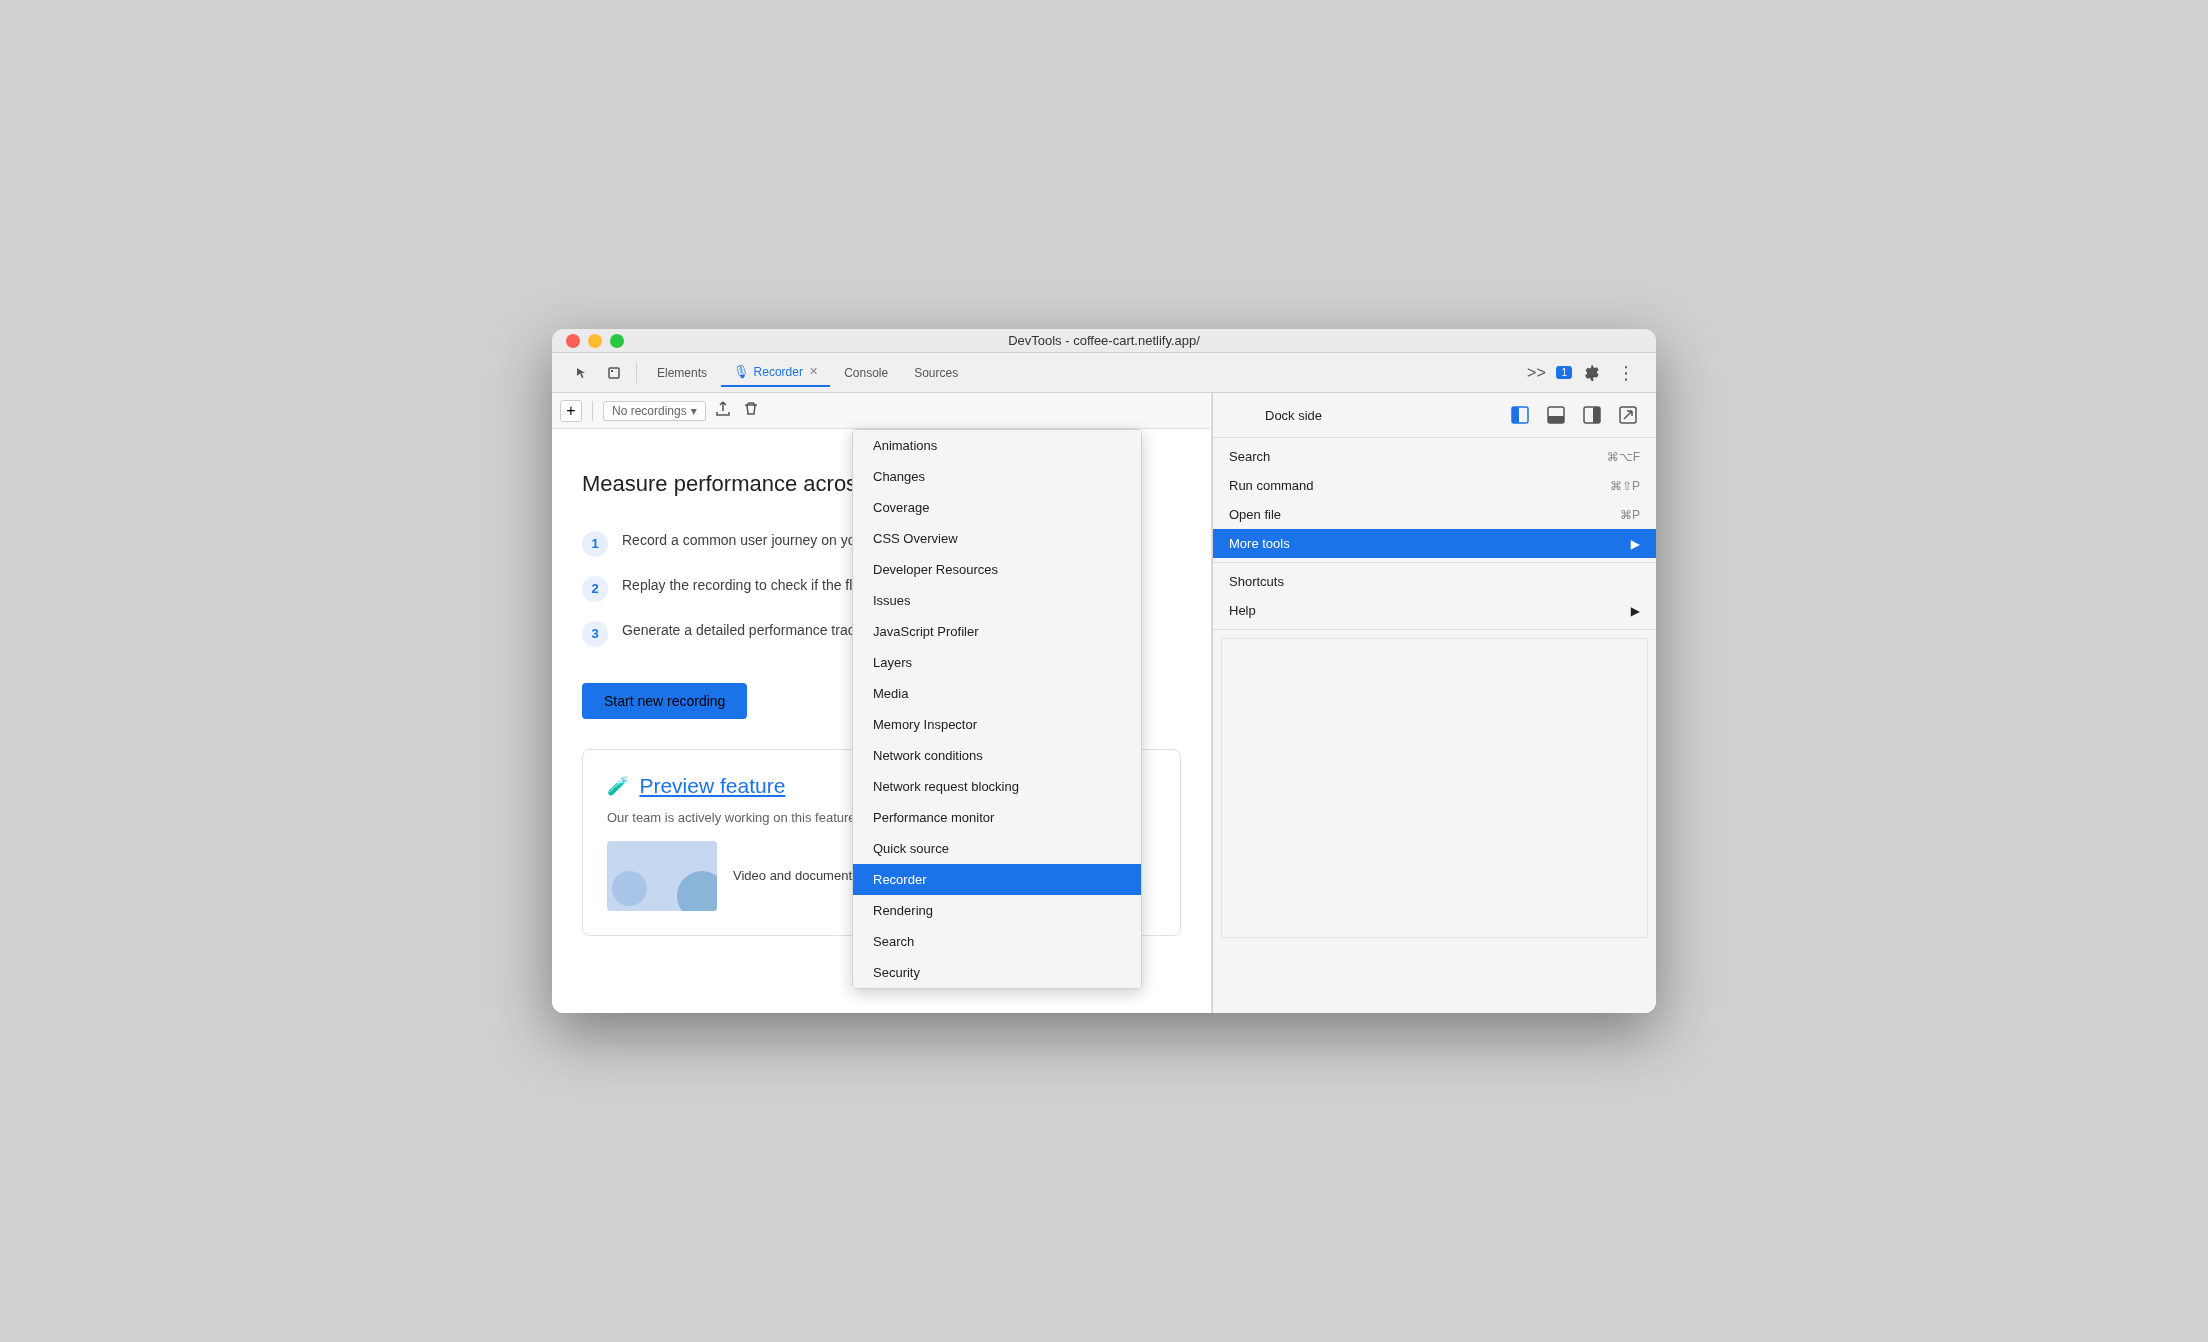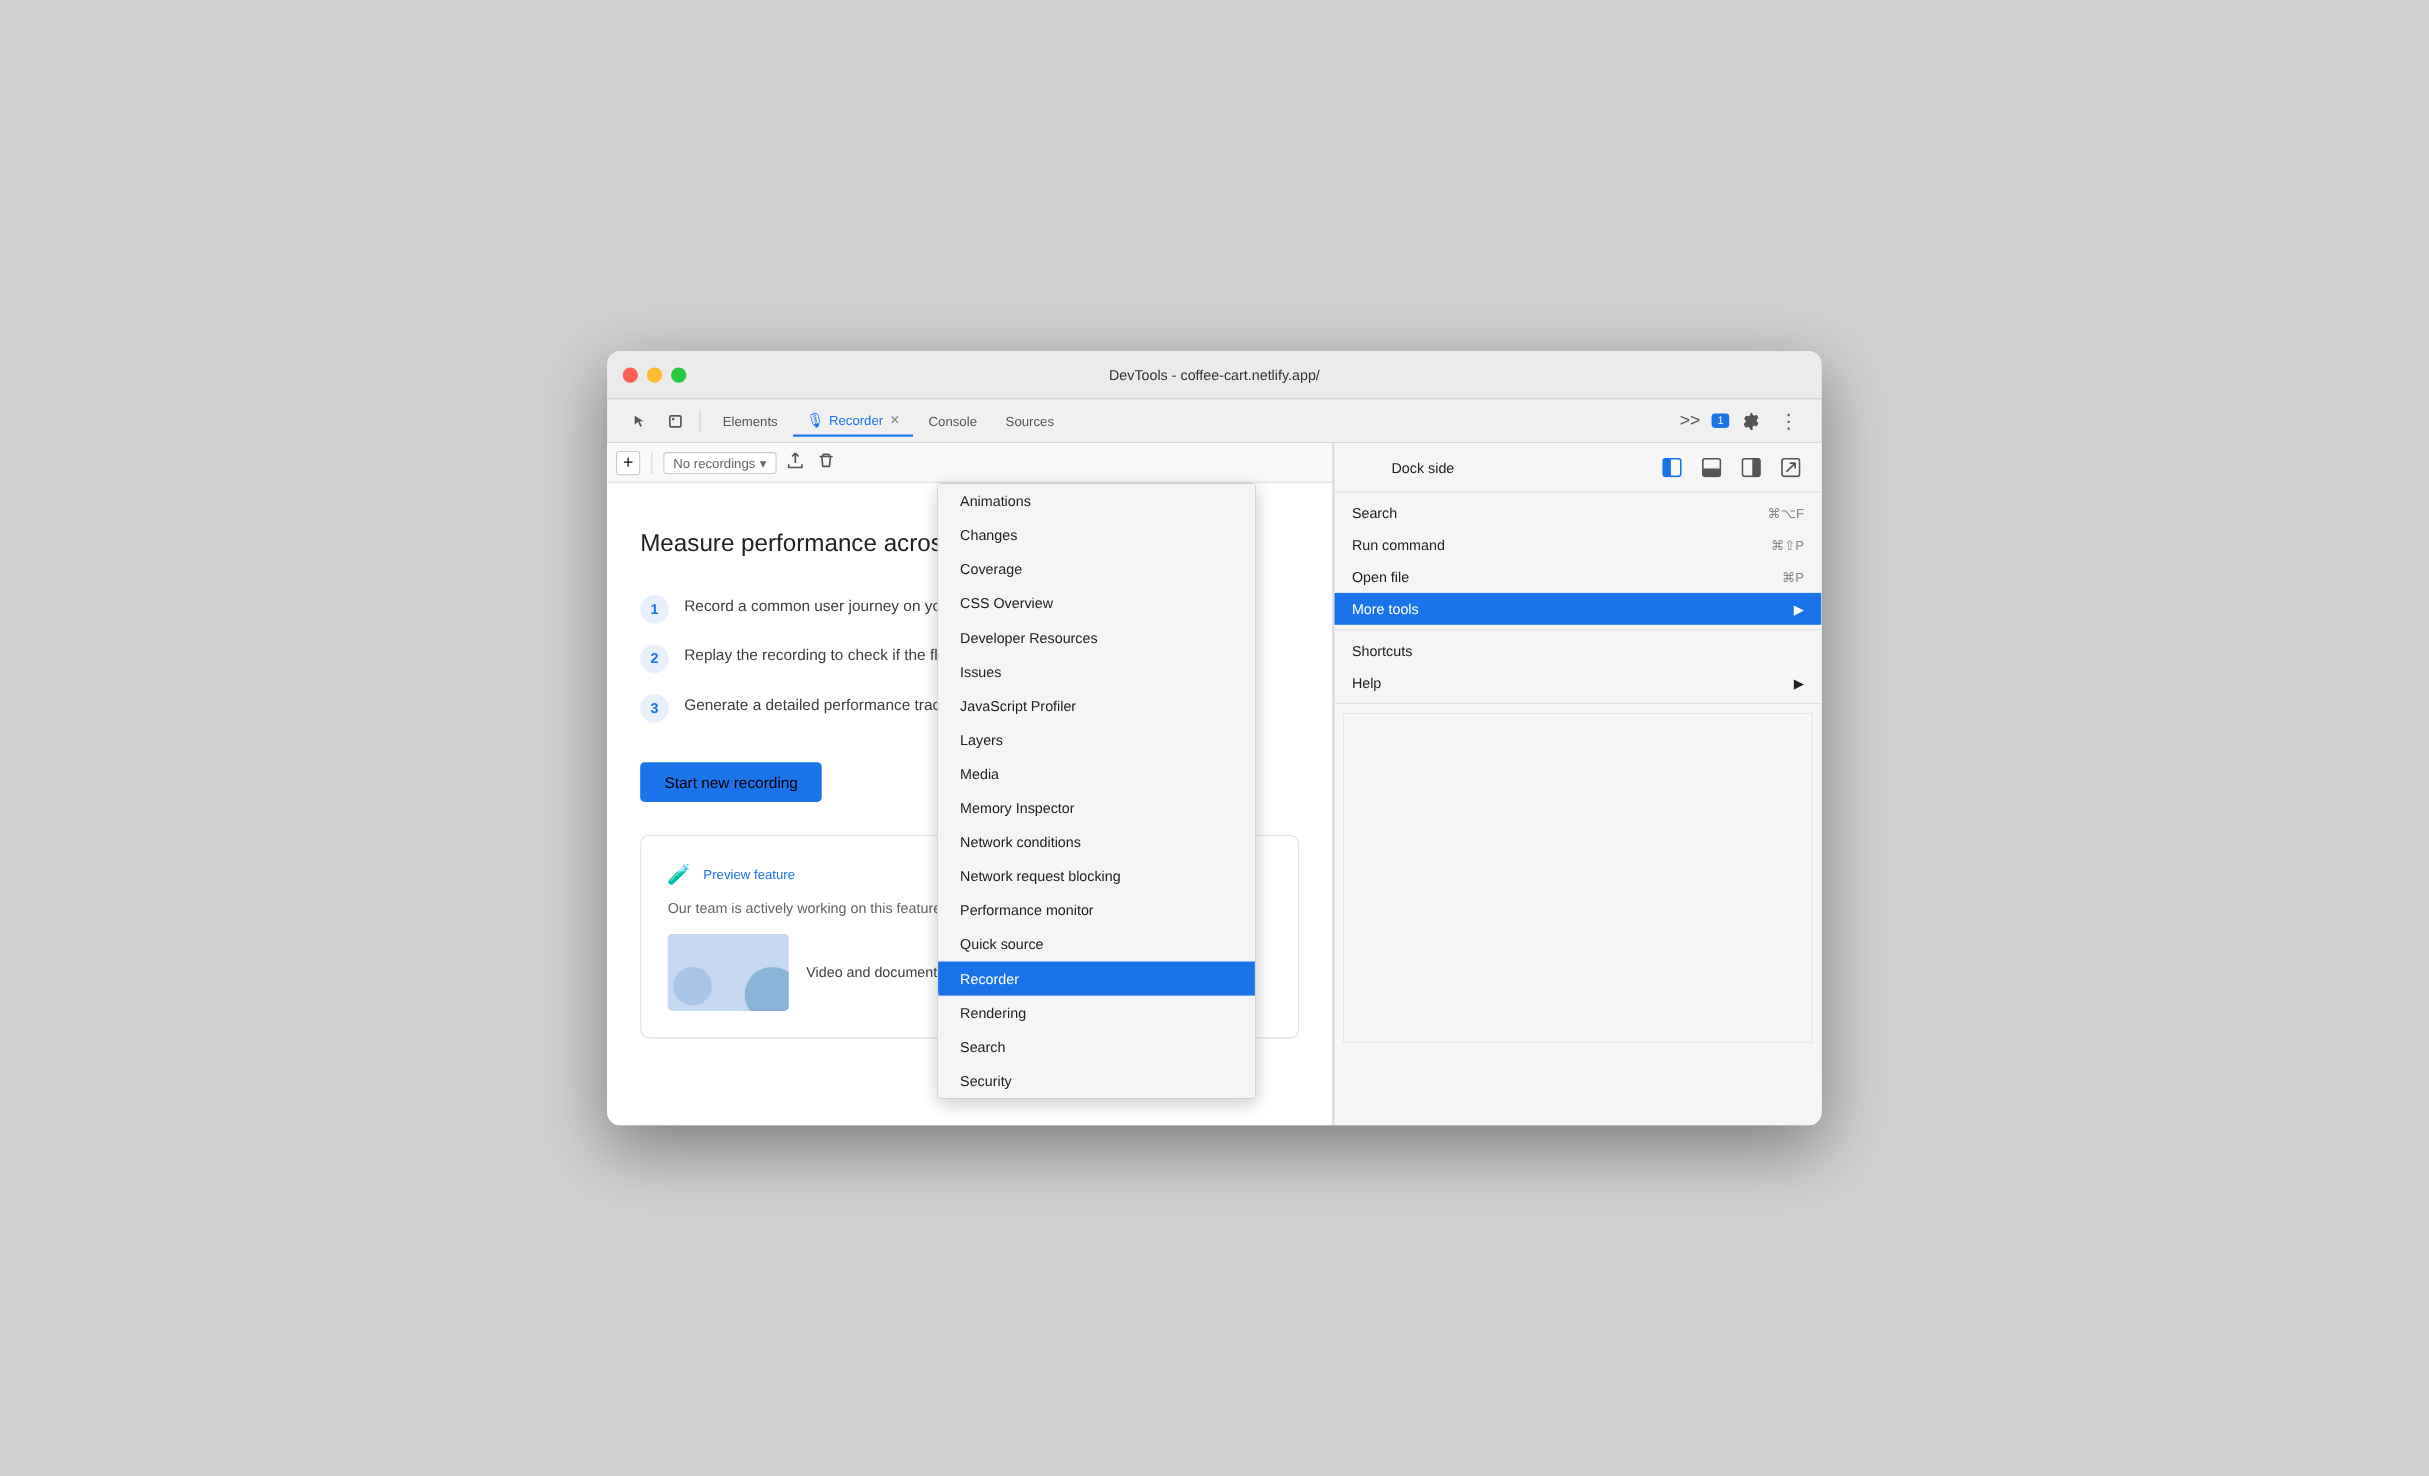--- a/index.html
+++ b/index.html
@@ -17,21 +17,21 @@
       background: #f0f0f0;
       border-radius: 12px;
       box-shadow: 0 20px 60px rgba(0,0,0,0.4);
       overflow: hidden;
       position: relative;
     }
 
     
     .title-bar {
       background: #ebebeb;
-      height: 44px;
+      height: 24px;
       display: flex;
       align-items: center;
       justify-content: center;
       position: relative;
       border-bottom: 1px solid #d0d0d0;
     }
     .traffic-lights {
       position: absolute;
       left: 14px;
       display: flex;
@@ -252,23 +252,24 @@
       display: flex;
       align-items: center;
       gap: 10px;
       margin-bottom: 12px;
     }
     .preview-icon {
       color: #1a73e8;
       font-size: 18px;
     }
     .preview-title {
-      font-size: 12px;
+      font-size: 21px;
       color: #1a73e8;
       font-weight: 500;
+      text-decoration: underline;
     }
     .preview-desc {
       font-size: 13px;
       color: #5f6368;
       margin-bottom: 16px;
     }
     .preview-media-row {
       display: flex;
       align-items: center;
       gap: 16px;

